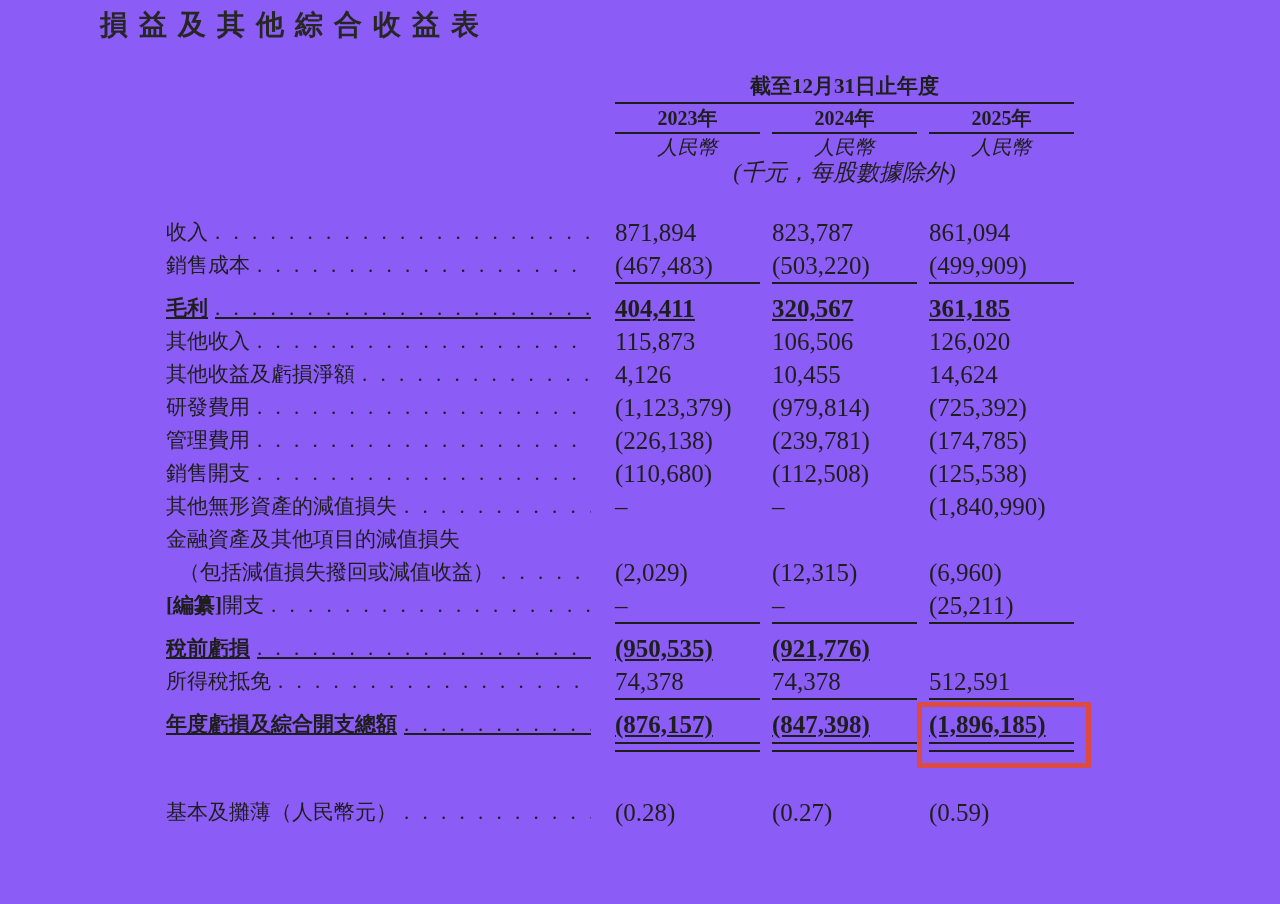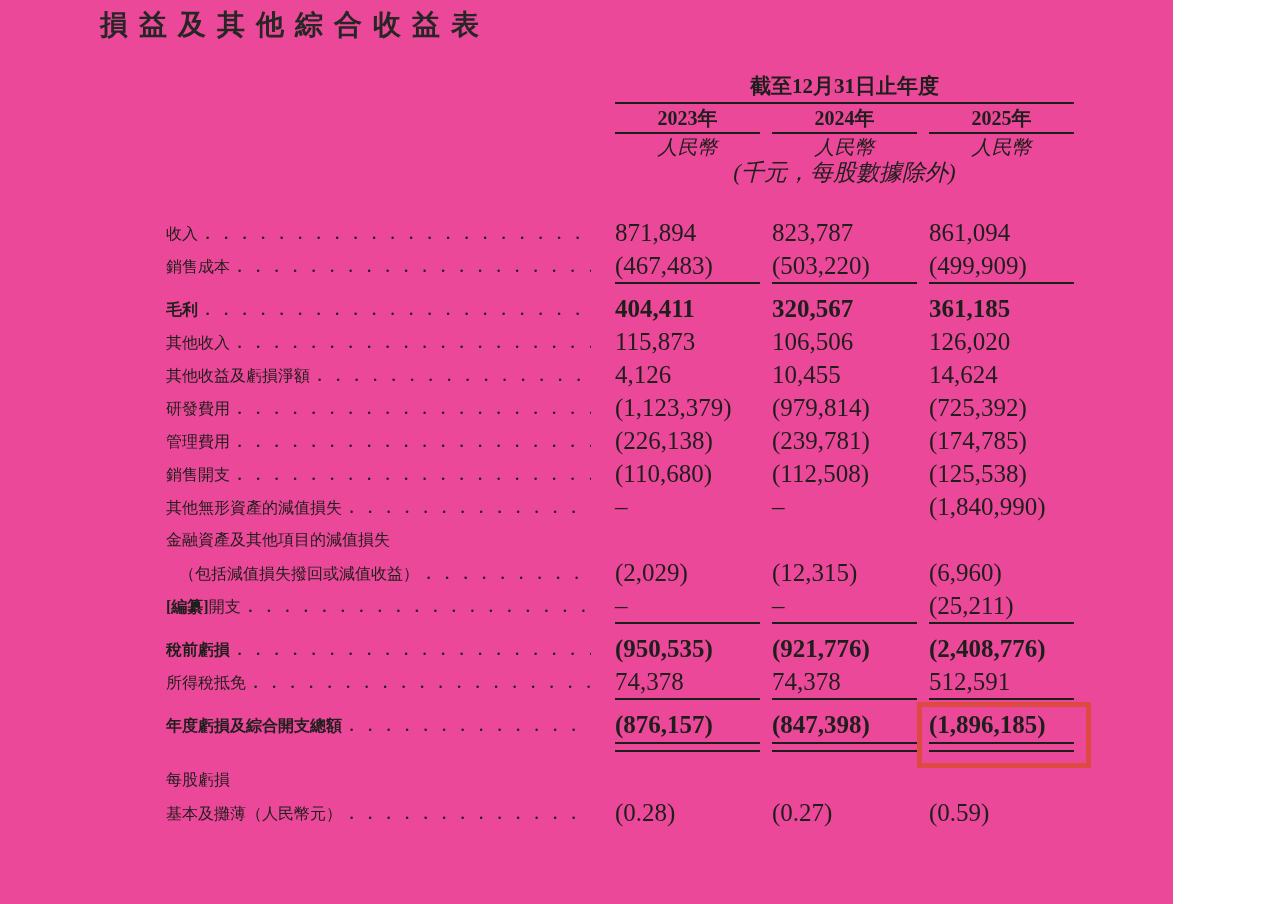--- a/index.html
+++ b/index.html
@@ -3,21 +3,21 @@
 <meta charset="utf-8">
 <style>
   :root{ --ink:#1e1e1c; --rule:#1d1d1b; --red:#dc4a42; }
   html,body{margin:0;padding:0;background:#ffffff;}
   body{
     width:1280px;height:904px;
     font-family:"Liberation Serif", serif;
     color:var(--ink);
     -webkit-font-smoothing:antialiased;
   }
-  .page{position:relative;width:1173px;height:904px;overflow:hidden;background:#ec4899;}
+  .page{position:relative;width:1280px;height:904px;overflow:hidden;background:#8b5cf6;}
 
   .doc-title{
     position:absolute;left:100px;top:6px;margin:0;
     font-family:"Liberation Sans", sans-serif;
     font-size:28px;font-weight:700;letter-spacing:11px;color:#262624;
     white-space:nowrap;
   }
 
   .fin-table{position:absolute;left:166px;top:70px;width:934px;}
 
@@ -42,34 +42,34 @@
   .ccell{text-align:center;font-style:italic;font-size:20px;}
   .urow{height:27px;line-height:24px;}
   .ucell{position:relative;}
   .ucell span{
     position:absolute;left:50%;transform:translateX(-50%);
     white-space:nowrap;font-style:italic;font-size:23px;
   }
   .spacer{height:28px;}
 
   
-  .lcell{display:flex;align-items:baseline;overflow:hidden;font-size:16px;}
+  .lcell{display:flex;align-items:baseline;overflow:hidden;font-size:21px;}
   .lab{white-space:nowrap;}
   .pfx{white-space:nowrap;font-weight:700;}
   .lead{flex:1 1 auto;min-width:0;overflow:hidden;white-space:nowrap;margin:0 12px 0 7px;}
   .lead::after{
     content:". . . . . . . . . . . . . . . . . . . . . . . . . . . . . . . . . . . . . . . . . . . . . . . . . .";
     letter-spacing:4px;font-size:21px;color:var(--ink);
   }
   .vcell{text-align:left;font-size:25px;position:relative;}
   .vcell.noparen{padding-right:8px;}
   .vcell.dash{padding-right:14px;}
   .drow.bold .lab,.drow.bold .vcell,.drow.bold .pfx{font-weight:700;}
   .drow.indent .lcell{padding-left:13px;}
-  .sp{margin-top:4px;}
+  .sp{margin-top:4px;text-decoration:underline;}
   .sp-lg{margin-top:12px;}
 
   
   .rrow{height:6px;line-height:6px;}
   .rcell{border-top:2px solid var(--rule);}
   .rrow.double{height:10px;}
   .rrow.double .rcell{height:6px;border-top:2px solid var(--rule);border-bottom:2px solid var(--rule);margin-top:1px;}
 
   
   .hlbox{
@@ -236,21 +236,20 @@
           <div class="rcell"></div>
           <div class="rcell"></div>
         </div>
         <div class="trow drow bold sp">
           <div class="lcell">
             <span class="lab">稅前虧損</span>
             <span class="lead"></span>
           </div>
           <div class="vcell">(950,535)</div>
           <div class="vcell">(921,776)</div>
-          <div class="vcell">(2,408,776)</div>
         </div>
         <div class="trow drow">
           <div class="lcell">
             <span class="lab">所得稅抵免</span>
             <span class="lead"></span>
           </div>
           <div class="vcell noparen">74,378</div>
           <div class="vcell noparen">74,378</div>
           <div class="vcell noparen">512,591</div>
         </div>
@@ -269,23 +268,20 @@
           <div class="vcell">(847,398)</div>
           <div class="vcell">(1,896,185)<div class="hlbox" style="height: 56px;"></div></div>
         </div>
         <div class="rrow trow double">
           <div></div>
           <div class="rcell"></div>
           <div class="rcell"></div>
           <div class="rcell"></div>
         </div>
         <div class="trow drow sp-lg">
-          <div class="lcell">
-            <span class="lab">每股虧損</span>
-          </div>
           <div class="vcell"></div>
           <div class="vcell"></div>
           <div class="vcell"></div>
         </div>
         <div class="trow drow">
           <div class="lcell">
             <span class="lab">基本及攤薄（人民幣元）</span>
             <span class="lead"></span>
           </div>
           <div class="vcell">(0.28)</div>

